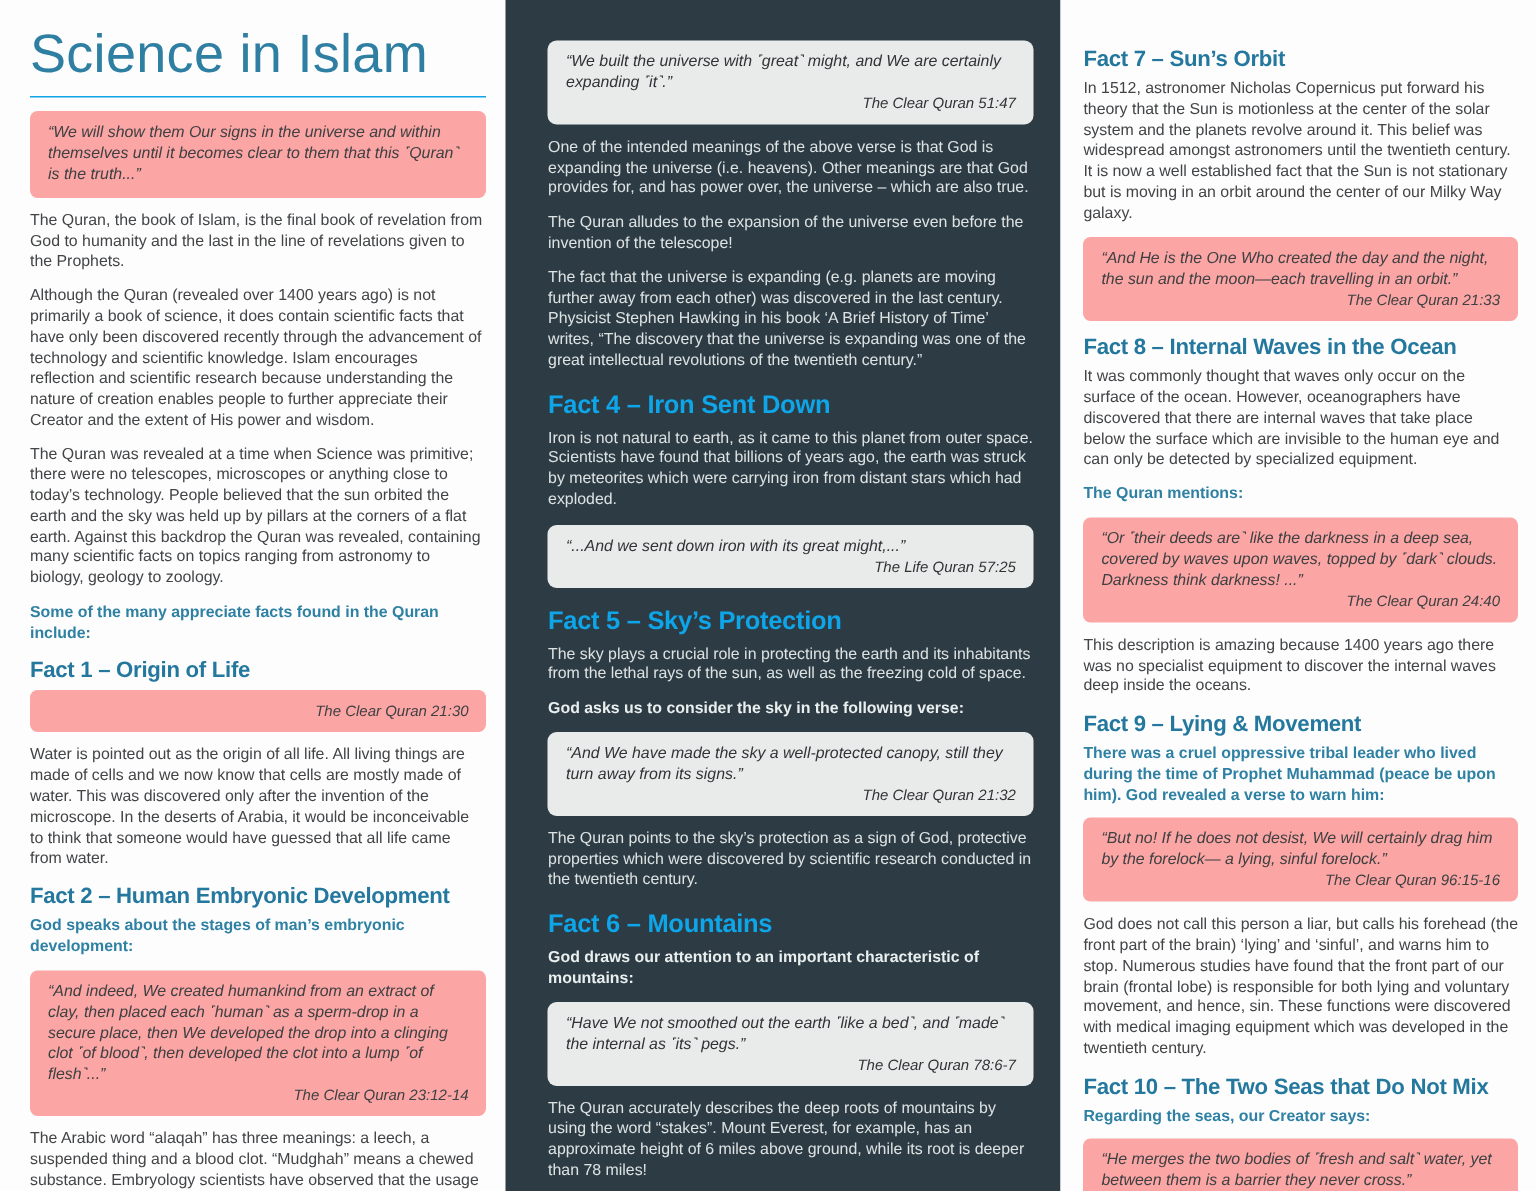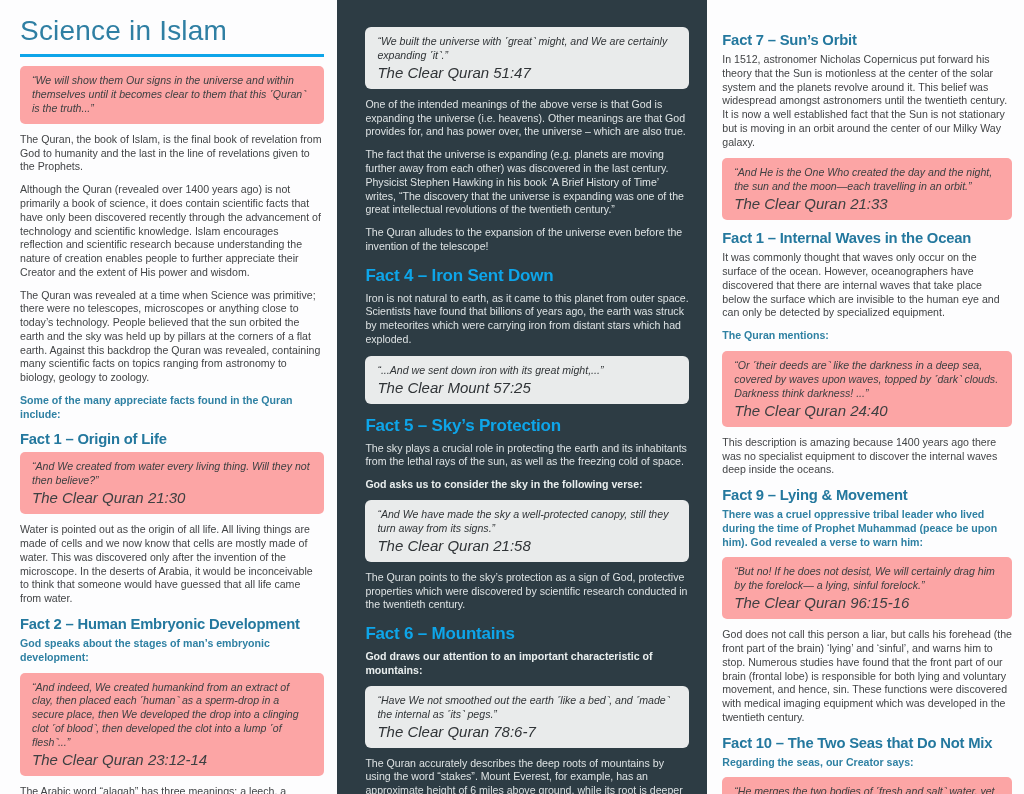--- a/index.html
+++ b/index.html
@@ -13,25 +13,25 @@
     background: #fdfdfe;
   }
 
   .col { height: 794px; overflow: hidden; }
 
   
   .col-left  { width: 345px; padding: 15px 13px 0 20px; background: #fdfdfe; }
   .col-right { width: 324px; padding: 22px 12px 0 15px; background: #fdfdfe; }
 
   .page-title {
-    font-size: 28px;
+    font-size: 36px;
     font-weight: 300;
     color: #2f7fa3;
     padding-bottom: 7px;
-    border-bottom: 3px solid #0ea5e9;
+    border-bottom: 1px solid #0ea5e9;
     margin-bottom: 9px;
     letter-spacing: 0.2px;
   }
 
   .body-p {
     font-size: 10.6px;
     line-height: 1.3;
     color: #424446;
     margin-bottom: 9px;
   }
@@ -59,22 +59,22 @@
     margin-bottom: 9px;
     font-style: italic;
   }
   .quote .q-text {
     font-size: 10.6px;
     line-height: 1.32;
     color: #3e4042;
     font-weight: 500;
   }
   .quote .q-src {
-    font-size: 15px;
-    text-align: left;
+    font-size: 10px;
+    text-align: right;
     color: #3e4042;
     margin-top: 1px;
     font-style: italic;
   }
 
   
   .col-mid {
     width: 378px;
     padding: 27px 18px 0 28px;
     background: #2d3c44;
@@ -97,21 +97,20 @@
       <p class="q-text">“We will show them Our signs in the universe and within themselves until it becomes clear to them that this ˹Quran˺ is the truth...”</p>
     </div>
 
     <p class="body-p">The Quran, the book of Islam, is the final book of revelation from God to humanity and the last in the line of revelations given to the Prophets.</p>
     <p class="body-p">Although the Quran (revealed over 1400 years ago) is not primarily a book of science, it does contain scientific facts that have only been discovered recently through the advancement of technology and scientific knowledge. Islam encourages reflection and scientific research because understanding the nature of creation enables people to further appreciate their Creator and the extent of His power and wisdom.</p>
     <p class="body-p">The Quran was revealed at a time when Science was primitive; there were no telescopes, microscopes or anything close to today’s technology. People believed that the sun orbited the earth and the sky was held up by pillars at the corners of a flat earth. Against this backdrop the Quran was revealed, containing many scientific facts on topics ranging from astronomy to biology, geology to zoology.</p>
     <p class="lead-in">Some of the many appreciate facts found in the Quran include:</p>
 
     <h2 class="fact-h">Fact 1 – Origin of Life</h2>
     <div class="quote">
-      <p class="q-text">“And We created from water every living thing. Will they not then believe?”</p>
       <p class="q-src">The Clear Quran 21:30</p>
     </div>
     <p class="body-p">Water is pointed out as the origin of all life. All living things are made of cells and we now know that cells are mostly made of water. This was discovered only after the invention of the microscope. In the deserts of Arabia, it would be inconceivable to think that someone would have guessed that all life came from water.</p>
 
     <h2 class="fact-h">Fact 2 – Human Embryonic Development</h2>
     <p class="sub-note">God speaks about the stages of man’s embryonic development:</p>
     <div class="quote">
       <p class="q-text">“And indeed, We created humankind from an extract of clay, then placed each ˹human˺ as a sperm-drop in a secure place, then We developed the drop into a clinging clot ˹of blood˺, then developed the clot into a lump ˹of flesh˺...”</p>
       <p class="q-src">The Clear Quran 23:12-14</p>
     </div>
@@ -119,36 +118,36 @@
 
   </div>
 
   <div class="col col-mid">
     <div class="quote">
       <p class="q-text">“We built the universe with ˹great˺ might, and We are certainly expanding ˹it˺.”</p>
       <p class="q-src">The Clear Quran 51:47</p>
     </div>
 
     <p class="body-p">One of the intended meanings of the above verse is that God is expanding the universe (i.e. heavens). Other meanings are that God provides for, and has power over, the universe – which are also true.</p>
+    <p class="body-p">The Quran alludes to the expansion of the universe even before the invention of the telescope!</p>
     <p class="body-p">The fact that the universe is expanding (e.g. planets are moving further away from each other) was discovered in the last century. Physicist Stephen Hawking in his book ‘A Brief History of Time’ writes, “The discovery that the universe is expanding was one of the great intellectual revolutions of the twentieth century.”</p>
-    <p class="body-p">The Quran alludes to the expansion of the universe even before the invention of the telescope!</p>
 
     <h2 class="fact-h">Fact 4 – Iron Sent Down</h2>
     <p class="body-p">Iron is not natural to earth, as it came to this planet from outer space. Scientists have found that billions of years ago, the earth was struck by meteorites which were carrying iron from distant stars which had exploded.</p>
     <div class="quote">
       <p class="q-text">“...And we sent down iron with its great might,...”</p>
-      <p class="q-src">The Clear Mount 57:25</p>
+      <p class="q-src">The Life Quran 57:25</p>
     </div>
 
     <h2 class="fact-h">Fact 5 – Sky’s Protection</h2>
     <p class="body-p">The sky plays a crucial role in protecting the earth and its inhabitants from the lethal rays of the sun, as well as the freezing cold of space.</p>
     <p class="sub-note">God asks us to consider the sky in the following verse:</p>
     <div class="quote">
       <p class="q-text">“And We have made the sky a well-protected canopy, still they turn away from its signs.”</p>
-      <p class="q-src">The Clear Quran 21:58</p>
+      <p class="q-src">The Clear Quran 21:32</p>
     </div>
     <p class="body-p">The Quran points to the sky’s protection as a sign of God, protective properties which were discovered by scientific research conducted in the twentieth century.</p>
 
     <h2 class="fact-h">Fact 6 – Mountains</h2>
     <p class="sub-note">God draws our attention to an important characteristic of mountains:</p>
     <div class="quote">
       <p class="q-text">“Have We not smoothed out the earth ˹like a bed˺, and ˹made˺ the internal as ˹its˺ pegs.”</p>
       <p class="q-src">The Clear Quran 78:6-7</p>
     </div>
     <p class="body-p">The Quran accurately describes the deep roots of mountains by using the word “stakes”. Mount Everest, for example, has an approximate height of 6 miles above ground, while its root is deeper than 78 miles!</p>
@@ -156,21 +155,21 @@
   </div>
 
   <div class="col col-right">
     <h2 class="fact-h">Fact 7 – Sun’s Orbit</h2>
     <p class="body-p">In 1512, astronomer Nicholas Copernicus put forward his theory that the Sun is motionless at the center of the solar system and the planets revolve around it. This belief was widespread amongst astronomers until the twentieth century. It is now a well established fact that the Sun is not stationary but is moving in an orbit around the center of our Milky Way galaxy.</p>
     <div class="quote">
       <p class="q-text">“And He is the One Who created the day and the night, the sun and the moon—each travelling in an orbit.”</p>
       <p class="q-src">The Clear Quran 21:33</p>
     </div>
 
-    <h2 class="fact-h">Fact 1 – Internal Waves in the Ocean</h2>
+    <h2 class="fact-h">Fact 8 – Internal Waves in the Ocean</h2>
     <p class="body-p">It was commonly thought that waves only occur on the surface of the ocean. However, oceanographers have discovered that there are internal waves that take place below the surface which are invisible to the human eye and can only be detected by specialized equipment.</p>
     <p class="sub-note">The Quran mentions:</p>
     <div class="quote">
       <p class="q-text">“Or ˹their deeds are˺ like the darkness in a deep sea, covered by waves upon waves, topped by ˹dark˺ clouds. Darkness think darkness! ...”</p>
       <p class="q-src">The Clear Quran 24:40</p>
     </div>
     <p class="body-p">This description is amazing because 1400 years ago there was no specialist equipment to discover the internal waves deep inside the oceans.</p>
 
     <h2 class="fact-h">Fact 9 – Lying &amp; Movement</h2>
     <p class="sub-note">There was a cruel oppressive tribal leader who lived during the time of Prophet Muhammad (peace be upon him). God revealed a verse to warn him:</p>

